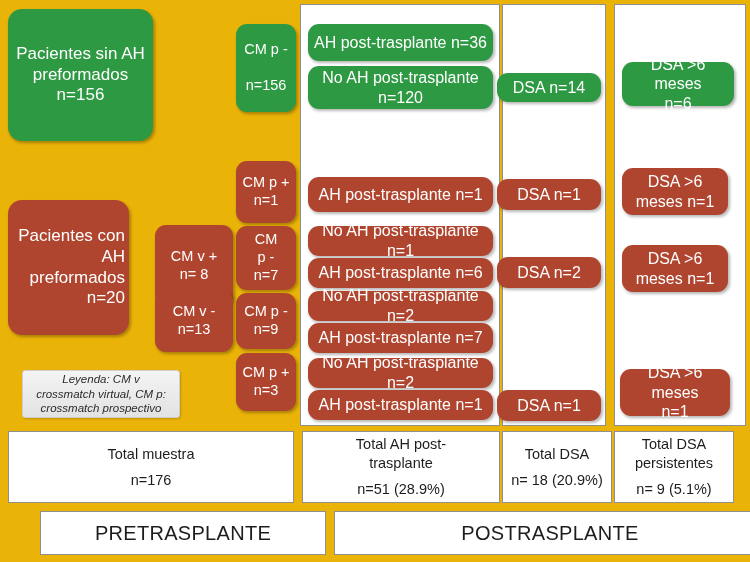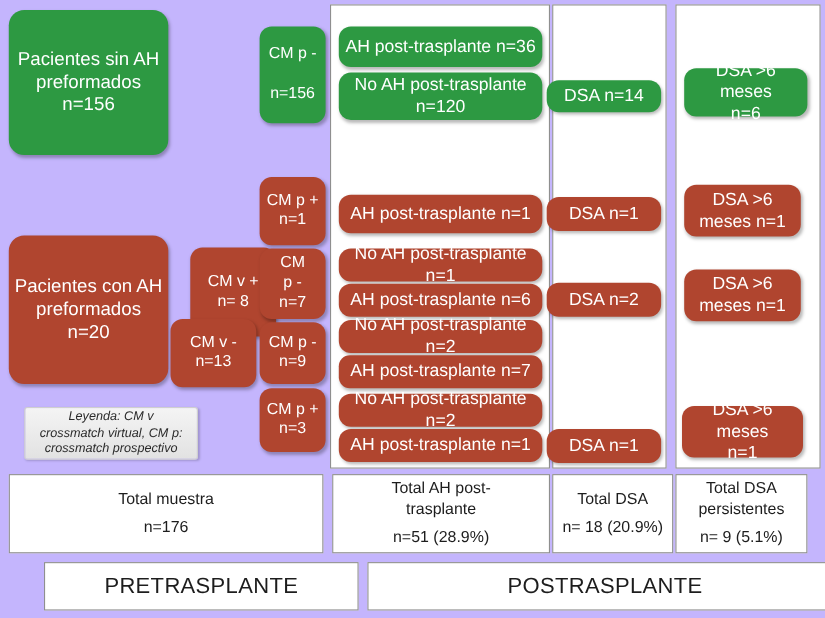--- a/index.html
+++ b/index.html
@@ -7,21 +7,21 @@
     padding: 0;
     background: #ffffff;
   }
   body {
     font-family: "Liberation Sans", sans-serif;
   }
   #canvas {
     position: relative;
     width: 750px;
     height: 562px;
-    background: #c4b5fd;
+    background: #eab308;
     overflow: hidden;
   }
   .abs { position: absolute; box-sizing: border-box; }
 
   
   .colframe {
     border: 1.5px solid #8f8f8f;
     background: #ffffff;
   }
 
@@ -111,25 +111,25 @@
 
   <div class="abs node green sm" style="left:308px; top:24px; width:185px; height:37px;">AH post-trasplante n=36</div>
 
   <div class="abs node green sm" style="left:308px; top:66px; width:185px; height:43px;text-align:center;">No AH post-trasplante n=120</div>
 
   <div class="abs node green sm" style="left:497px; top:73px; width:104px; height:29px;">DSA n=14</div>
 
   <div class="abs node green sm" style="left:622px; top:62px; width:112px; height:44px;">DSA &gt;6 meses
 n=6</div>
 
-  <div class="abs node red big" style="left:8px; top:214px; width:145px; height:135px;">Pacientes con AH
+  <div class="abs node red big" style="left:8px; top:200px; width:121px; height:135px;text-align:right;">Pacientes con AH
 preformados
 n=20</div>
 
-  <div class="abs node red med" style="left:173px; top:225px; width:78px; height:81px;">CM v +
+  <div class="abs node red med" style="left:155px; top:225px; width:78px; height:81px;">CM v +
 n= 8</div>
 
   <div class="abs node red med" style="left:155px; top:290px; width:78px; height:62px;">CM v -
 n=13</div>
 
   <div class="abs node red med" style="left:236px; top:161px; width:60px; height:62px;">CM p +
 n=1</div>
 
   <div class="abs node red med" style="left:236px; top:226px; width:60px; height:64px;">CM
 p -
@@ -142,21 +142,21 @@
 n=3</div>
 
   <div class="abs node red sm" style="left:308px; top:177px; width:185px; height:35px;">AH post-trasplante n=1</div>
 
   <div class="abs node red sm" style="left:308px; top:226px; width:185px; height:30px;">No AH post-trasplante n=1</div>
 
   <div class="abs node red sm" style="left:308px; top:258px; width:185px; height:30px;">AH post-trasplante n=6</div>
 
   <div class="abs node red sm" style="left:308px; top:291px; width:185px; height:30px;">No AH post-trasplante n=2</div>
 
-  <div class="abs node red sm" style="left:308px; top:323px; width:185px; height:30px;border-radius:10px;">AH post-trasplante n=7</div>
+  <div class="abs node red sm" style="left:308px; top:323px; width:185px; height:30px;">AH post-trasplante n=7</div>
 
   <div class="abs node red sm" style="left:308px; top:358px; width:185px; height:30px;">No AH post-trasplante n=2</div>
 
   <div class="abs node red sm" style="left:308px; top:390px; width:185px; height:30px;">AH post-trasplante n=1</div>
 
   <div class="abs node red sm" style="left:497px; top:179px; width:104px; height:31px;">DSA n=1</div>
 
   <div class="abs node red sm" style="left:497px; top:257px; width:104px; height:31px;">DSA n=2</div>
 
   <div class="abs node red sm" style="left:497px; top:390px; width:104px; height:31px;">DSA n=1</div>

